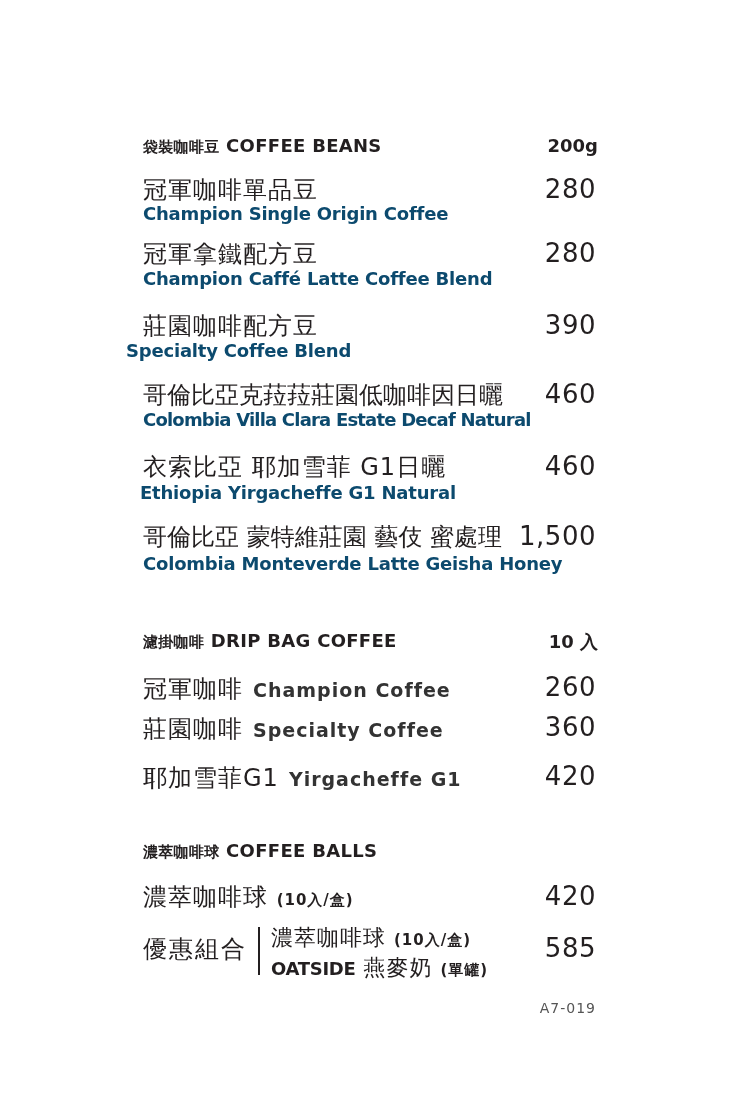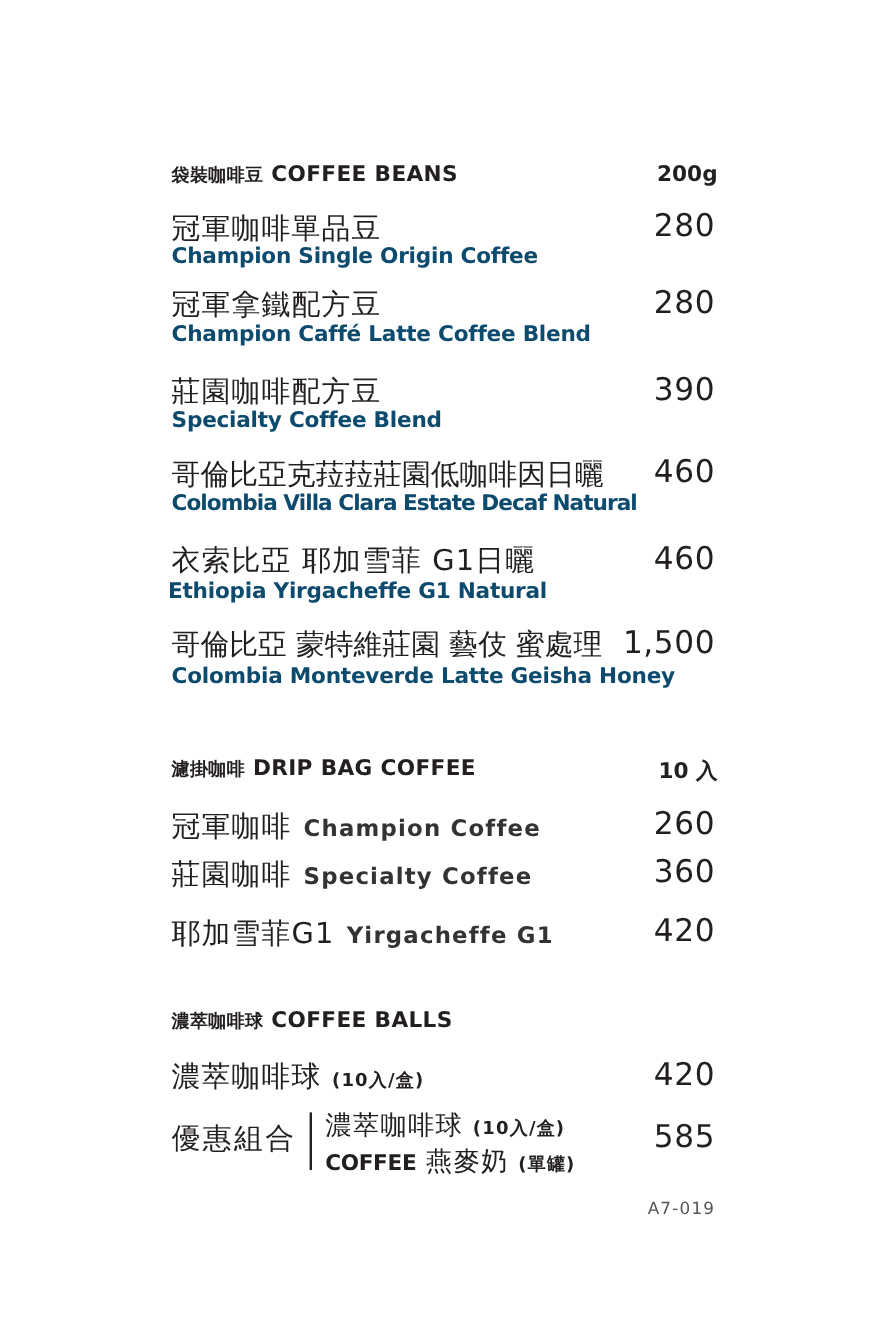--- a/index.html
+++ b/index.html
@@ -32,21 +32,21 @@
 
 <div class="abs zh-name" style="left:143px; top:174px;">冠軍咖啡單品豆</div>
 <div class="abs en-name" style="left:143px; top:203px;">Champion Single Origin Coffee</div>
 <div class="abs price" style="top:174px;">280</div>
 
 <div class="abs zh-name" style="left:143px; top:238px;">冠軍拿鐵配方豆</div>
 <div class="abs en-name" style="left:143px; top:268px;">Champion Caffé Latte Coffee Blend</div>
 <div class="abs price" style="top:238px;">280</div>
 
 <div class="abs zh-name" style="left:143px; top:310px;">莊園咖啡配方豆</div>
-<div class="abs en-name" style="left:143px; top:340px;">Specialty Coffee Blend</div>
+<div class="abs en-name" style="left:126px; top:340px;">Specialty Coffee Blend</div>
 <div class="abs price" style="top:310px;">390</div>
 
 <div class="abs zh-name" style="left:143px; top:379px; letter-spacing:0;">哥倫比亞克菈菈莊園低咖啡因日曬</div>
 <div class="abs en-name" style="left:143px; top:409px; letter-spacing:-0.8px;">Colombia Villa Clara Estate Decaf Natural</div>
 <div class="abs price" style="top:379px;">460</div>
 
 <div class="abs zh-name" style="left:143px; top:451px;">衣索比亞 耶加雪菲 G1日曬</div>
 <div class="abs en-name" style="left:140px; top:482px;">Ethiopia Yirgacheffe G1 Natural</div>
 <div class="abs price" style="top:451px;">460</div>
 
@@ -86,19 +86,19 @@
 </div>
 <div class="abs price" style="top:881px;">420</div>
 
 <div class="abs zh-name" style="left:143px; top:933px; letter-spacing:2px;">優惠組合</div>
 <div class="divider" style="left:258px; top:927px; height:48px;"></div>
 <div class="abs zh-name" style="left:271px; top:923px; font-size:22px;">
   <span>濃萃咖啡球</span>
   <span class="small-paren">(10入/盒)</span>
 </div>
 <div class="abs zh-name" style="left:271px; top:953px; font-size:22px;">
-  <span class="oatside">COFFEE</span>
+  <span class="oatside">OATSIDE</span>
   <span>燕麥奶</span>
   <span class="small-paren">(單罐)</span>
 </div>
 <div class="abs price" style="top:933px;">585</div>
 
 <div class="abs code" style="top:1000px;">A7-019</div>
 
 </body></html>

